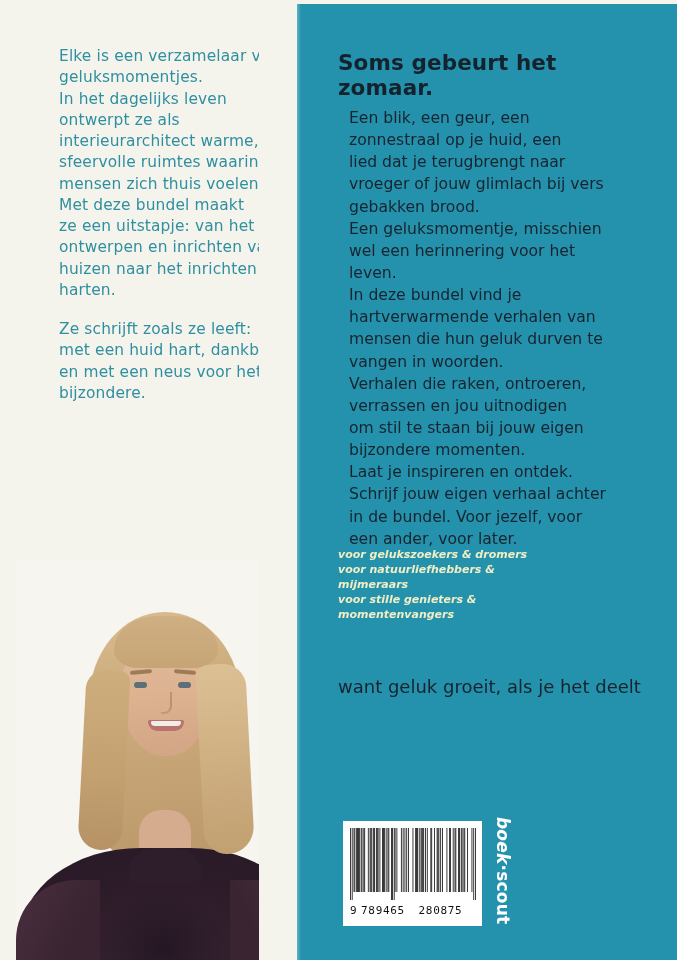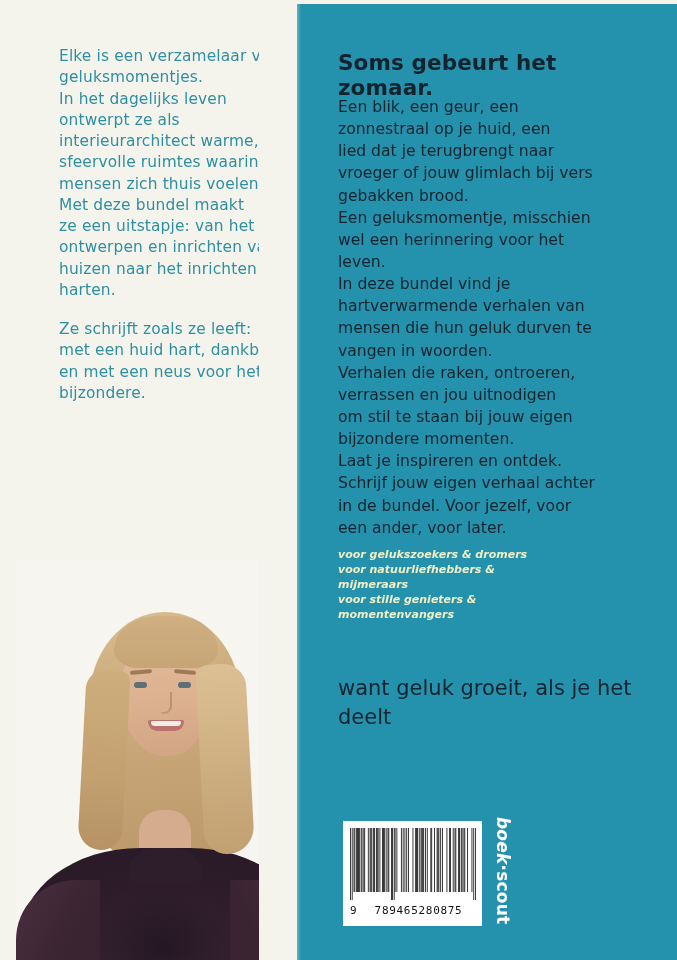--- a/index.html
+++ b/index.html
@@ -247,21 +247,21 @@
   .right-copy {
     position: absolute;
     left: 41px;
     top: 92px;
     width: 312px;
     color: #17242f;
     font-size: 15.6px;
     line-height: 1.42;
   }
   .right-copy p {
-    margin: 0;
+    margin: 11px;
     white-space: pre-line;
   }
 
   .audience {
     position: absolute;
     left: 41px;
     top: 543px;
     width: 320px;
     color: #f2eec4;
     font-size: 11px;
@@ -270,21 +270,21 @@
     line-height: 1.37;
     white-space: pre-line;
   }
 
   .tagline {
     position: absolute;
     left: 41px;
     top: 670px;
     width: 320px;
     color: #17242f;
-    font-size: 21px;
+    font-size: 18px;
     line-height: 1.4;
   }
 
   
   .barcode-box {
     position: absolute;
     left: 46px;
     top: 817px;
     width: 139px;
     height: 105px;
@@ -305,21 +305,21 @@
     top: 80px;
     width: 126px;
     height: 18px;
     font-family: "DejaVu Sans Mono", "Liberation Mono", monospace;
     font-size: 11px;
     color: #111111;
     display: flex;
     align-items: center;
   }
   .bc-d1 { width: 11px; text-align: left; }
-  .bc-d2 { flex: 1; text-align: right; letter-spacing: 0.7px; }
+  .bc-d2 { flex: 1; text-align: left; letter-spacing: 0.7px; }
   .bc-d3 { flex: 1; letter-spacing: 0.7px; }
 
   .publisher {
     position: absolute;
     left: 190px;
     top: 813px;
     width: 26px;
     height: 112px;
     color: #ffffff;
     font-size: 17px;

